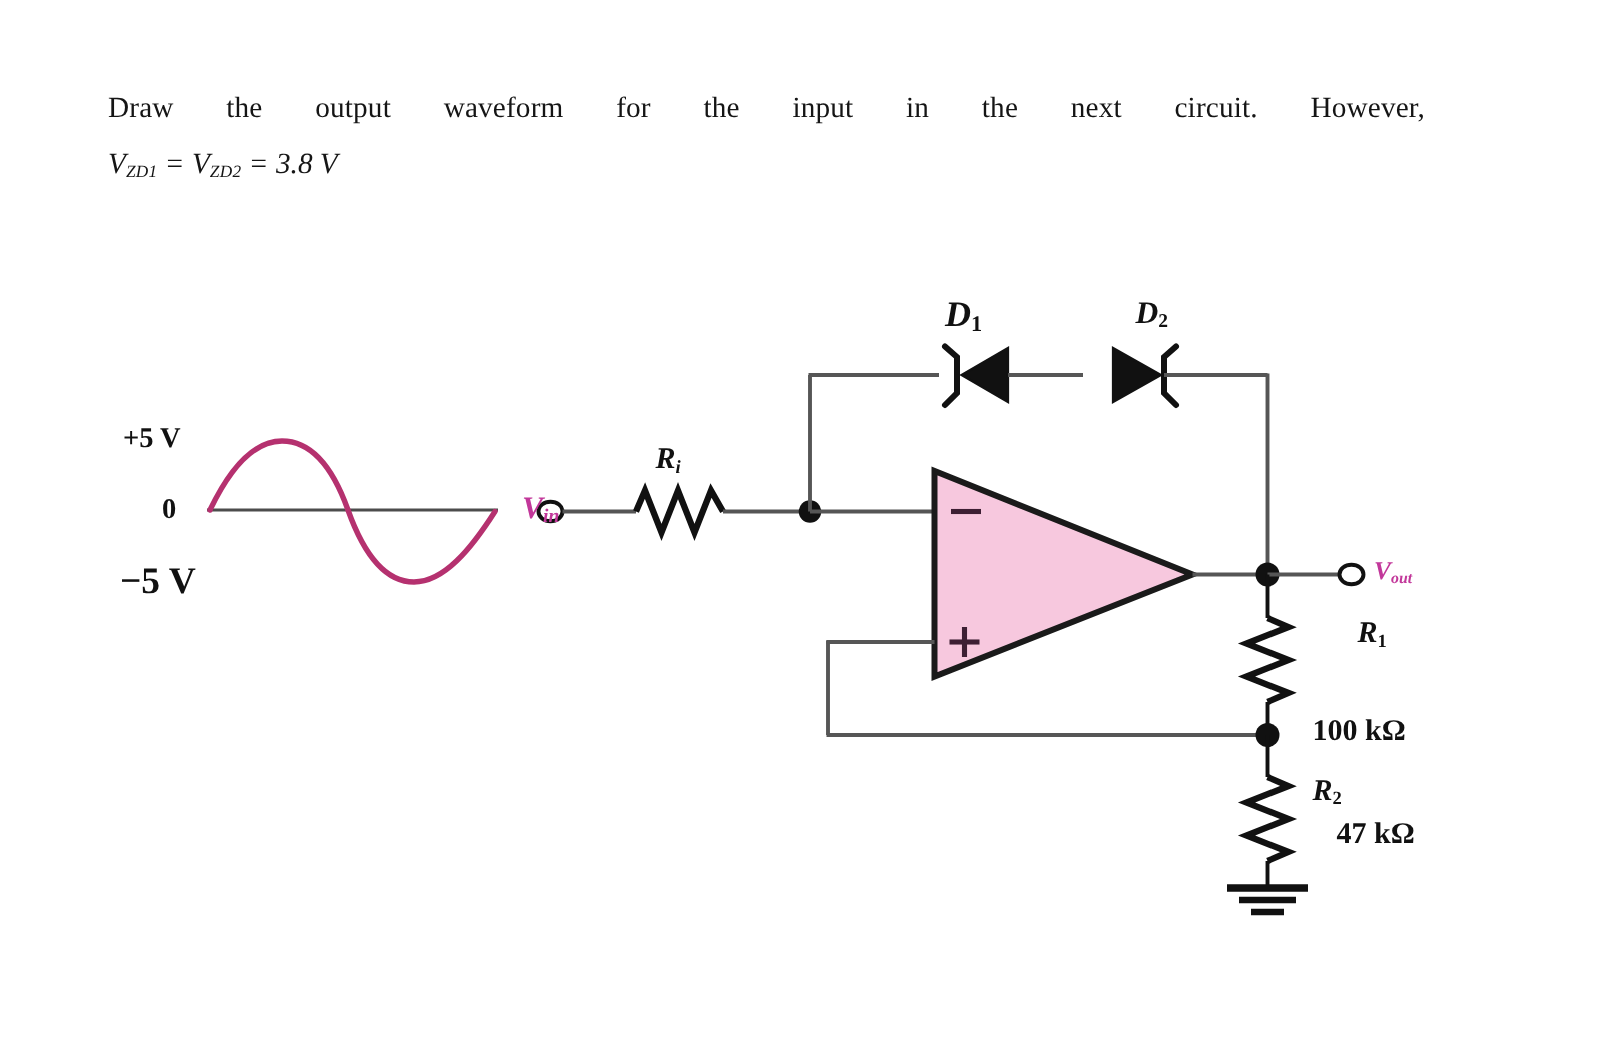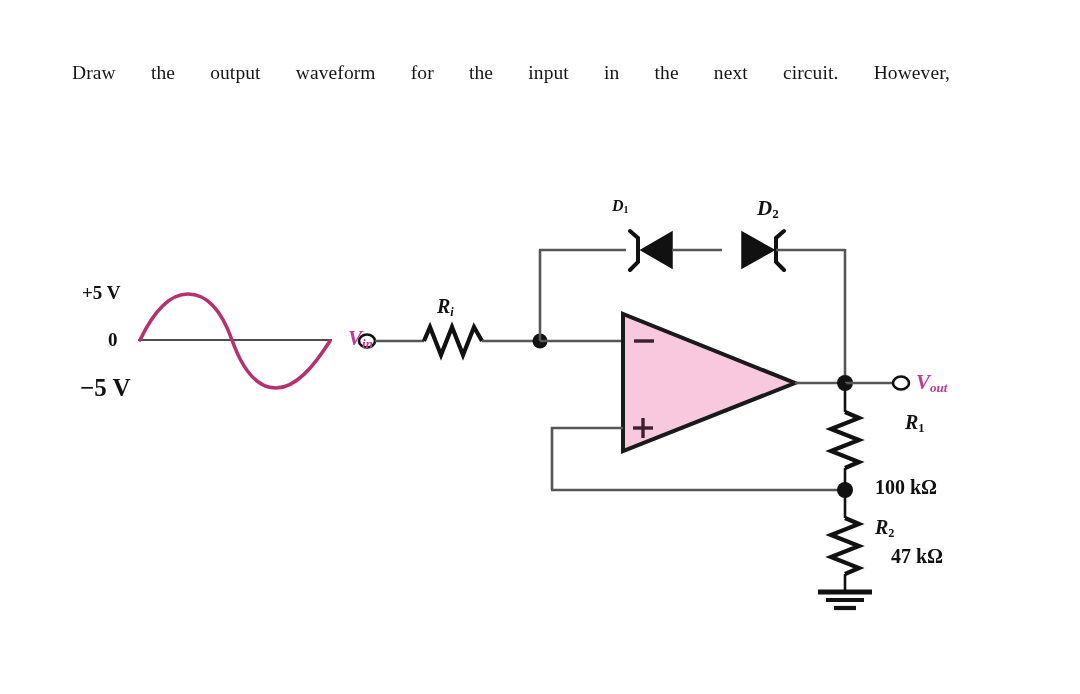--- a/index.html
+++ b/index.html
@@ -96,37 +96,40 @@
     vertical-align: -0.25em;
   }
   .lbl .it { font-style: italic; }
 
   #lab-plus5  { left: 82px;  top: 283px; font-size: 19px; }
   #lab-zero   { left: 108px; top: 330px; font-size: 19px; }
   #lab-minus5 { left: 80px;  top: 375px; font-size: 25px; }
 
   #lab-vin    { left: 348px; top: 300px; font-size: 21px; margin-top: 28px; }
   #lab-ri     { left: 437px; top: 296px; font-size: 20px; }
-  #lab-d1     { left: 612px; top: 198px; font-size: 16px; }
+  #lab-d1     { left: 630px; top: 198px; font-size: 24px; }
   #lab-d2     { left: 757px; top: 198px; font-size: 21px; }
-  #lab-vout   { left: 916px; top: 372px; font-size: 21px; }
+  #lab-vout   { left: 916px; top: 372px; font-size: 17px; }
   #lab-r1     { left: 905px; top: 412px; font-size: 20px; }
   #lab-r1v    { left: 875px; top: 441px; font-size: 20px; margin-top: 36px; }
   #lab-r2     { left: 875px; top: 517px; font-size: 20px; }
   #lab-r2v    { left: 875px; top: 546px; font-size: 20px; margin-left: 16px; }
 </style>
 </head>
 <body>
 
 <div id="page">
 
   <div class="question-block">
     <div class="q-line1">
       <span class="wordspaced">Draw the output waveform for the input in the next circuit. However,</span>
     </div>
+    <div class="q-line2">
+      <span class="vsym">V</span><sub>ZD1</sub><span class="eq">=</span><span class="vsym">V</span><sub>ZD2</sub><span class="eq">=</span><span class="num">3.8 V</span>
+    </div>
   </div>
 
   <svg id="diagram" width="1080" height="694" viewBox="0 0 1080 694">
 
     <g>
       <line x1="138" y1="340" x2="332" y2="340" stroke="#4d4d4d" stroke-width="2"></line>
       <path d="M 140 340
                C 152 315, 168 294, 188 294
                C 208 294, 222 312, 232 340
                C 242 368, 256 388, 276 388

